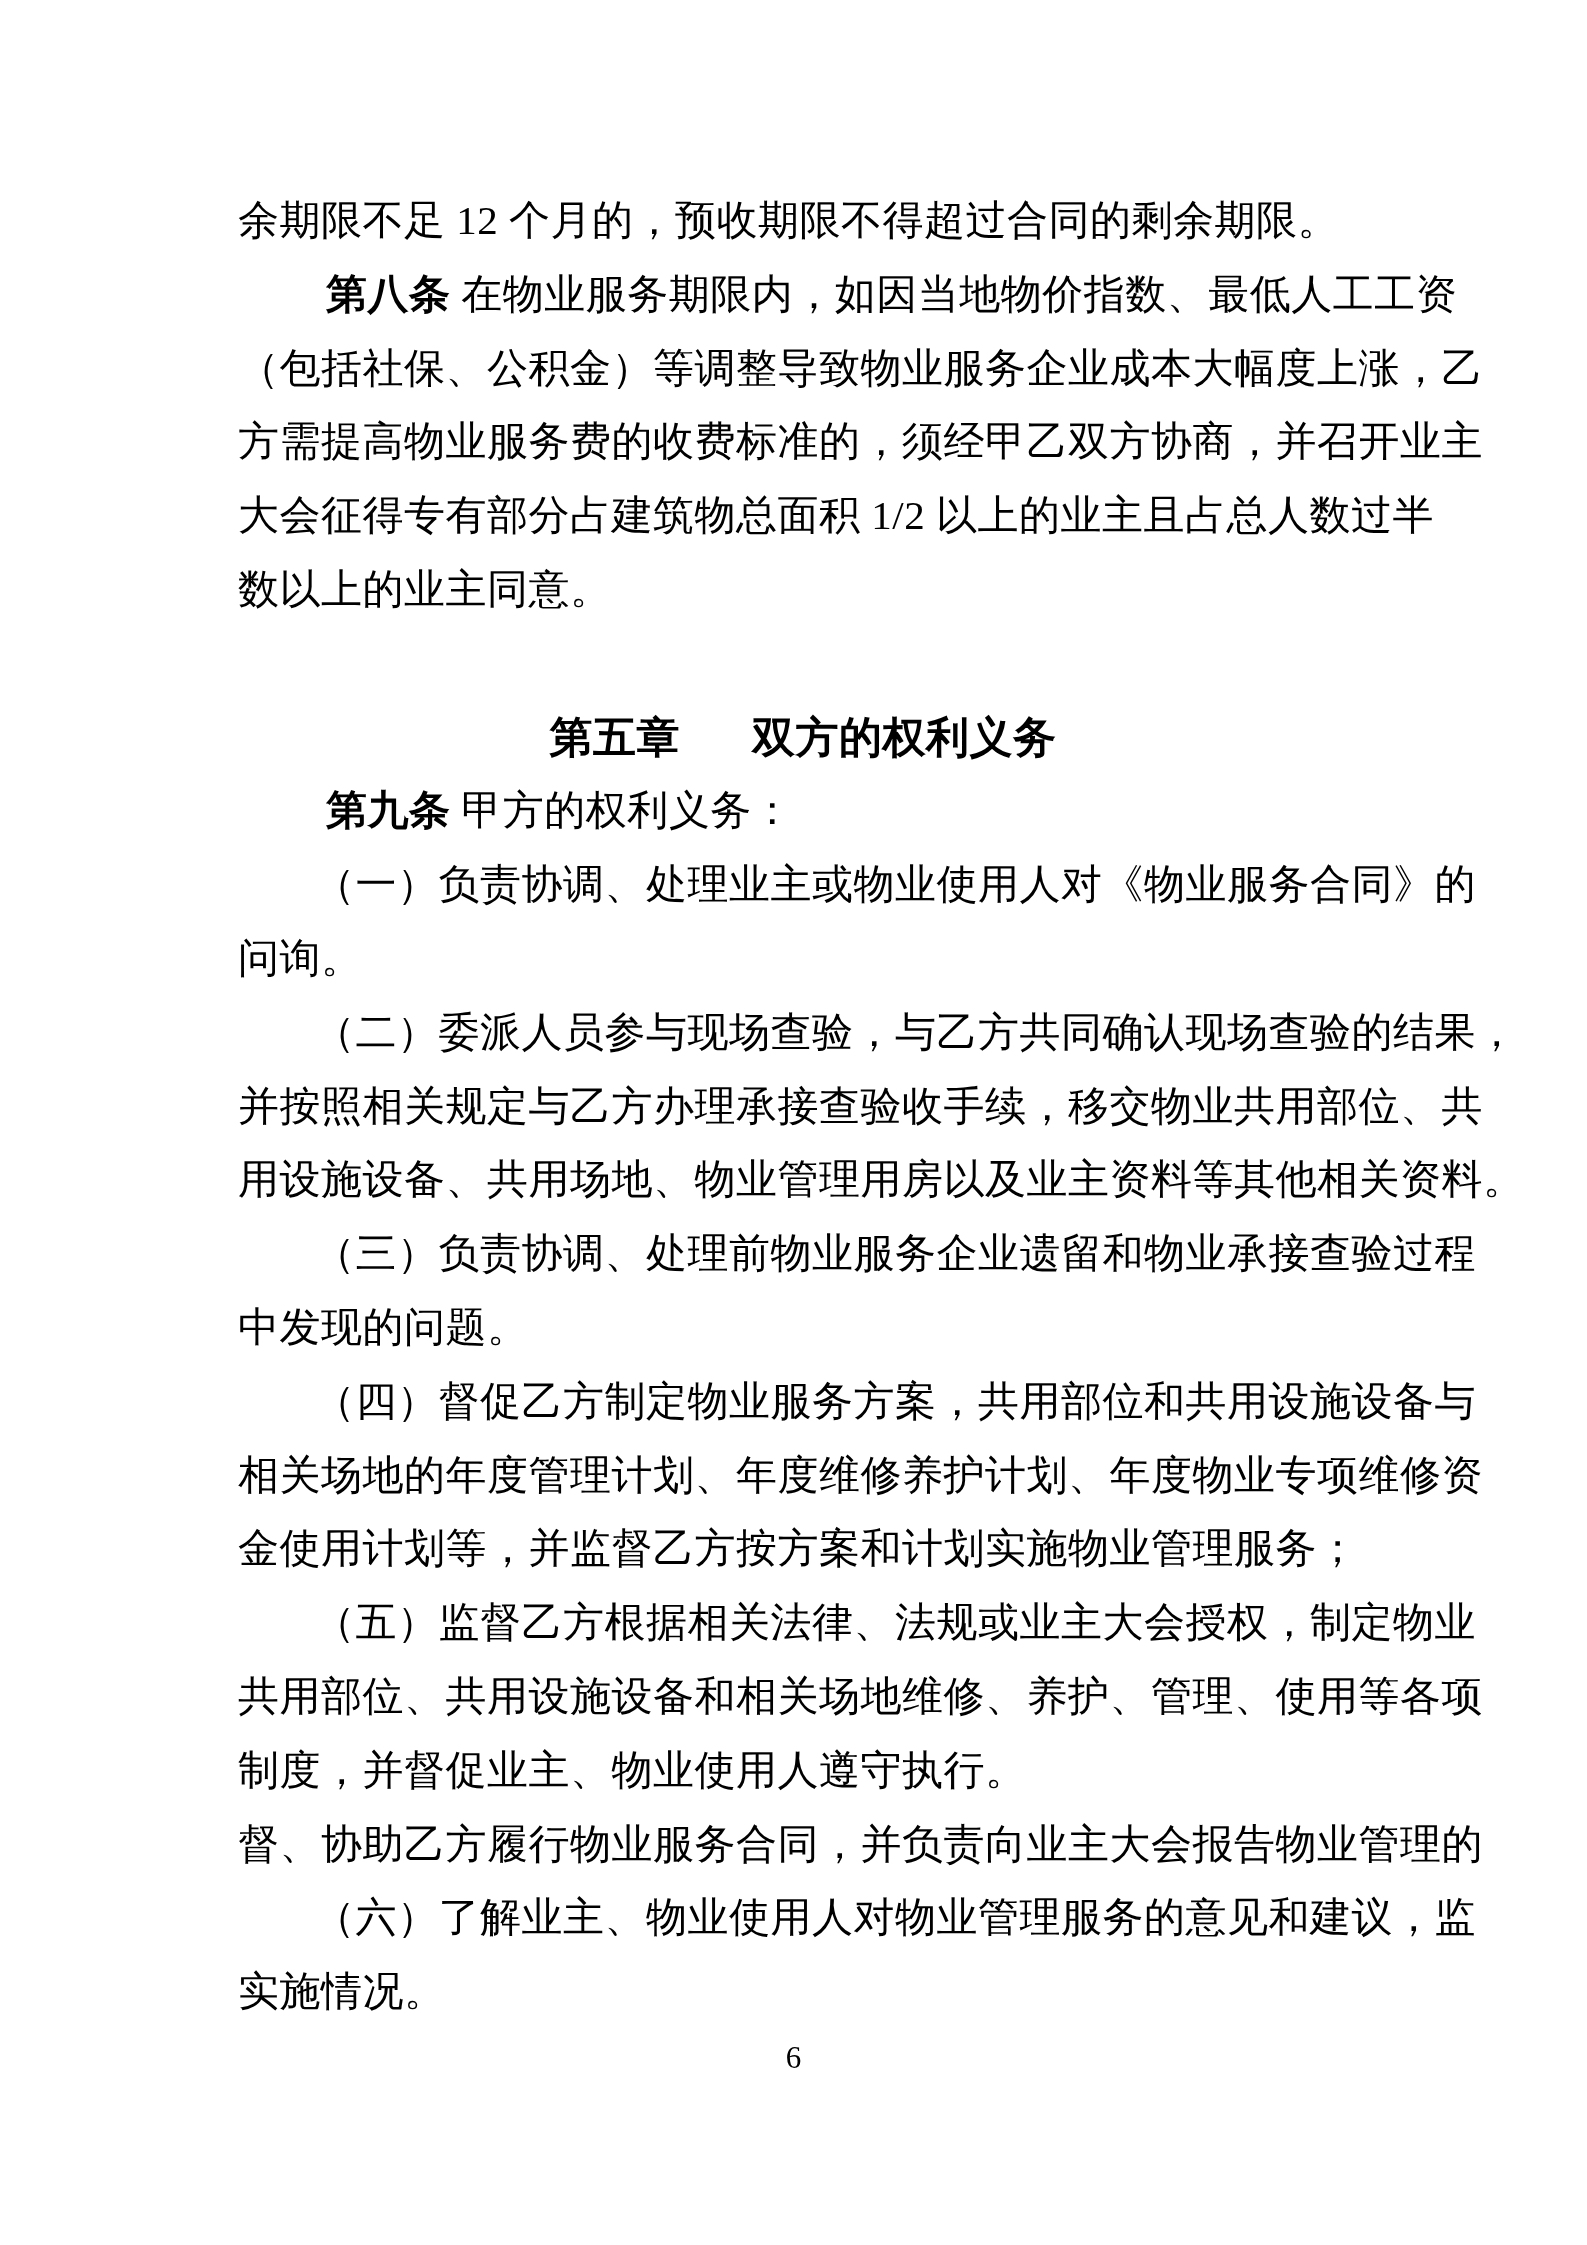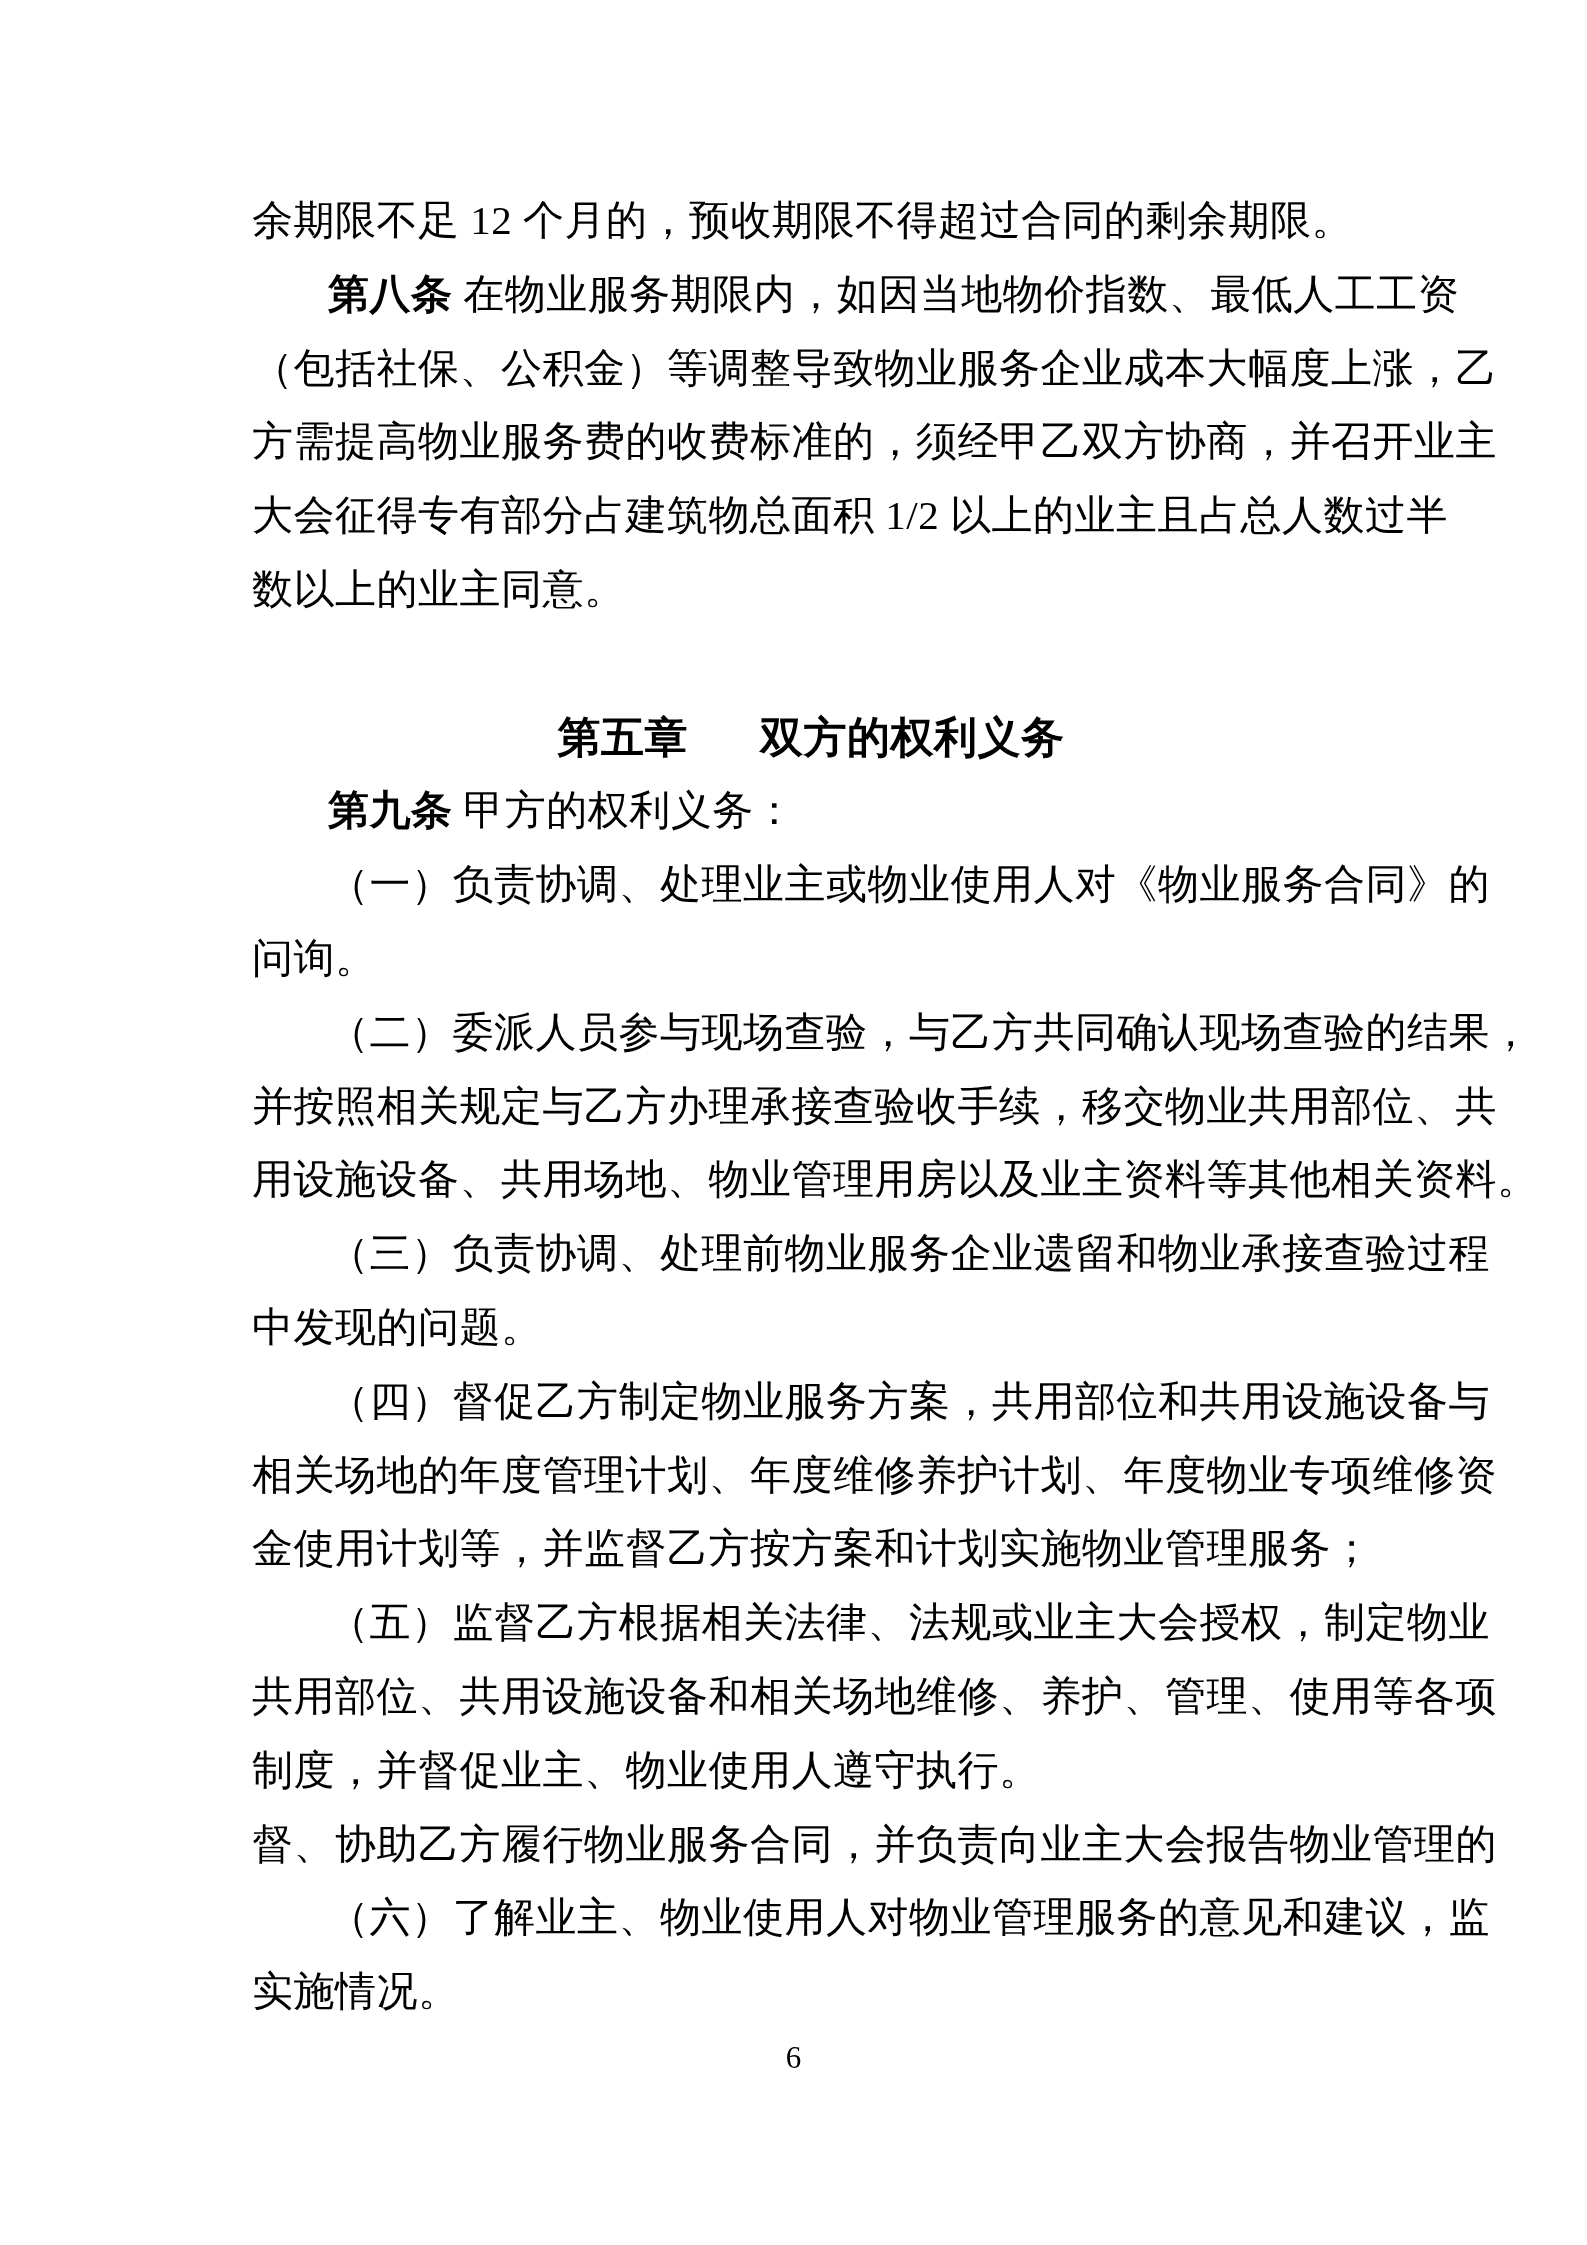--- a/index.html
+++ b/index.html
@@ -11,39 +11,39 @@
     color: #000000;
     font-family: "Liberation Serif", "DejaVu Serif", serif;
     overflow: hidden;
   }
   .page {
     position: absolute;
     inset: 0;
   }
   .document-body {
     position: absolute;
-    left: 252px;
+    left: 238px;
     top: 184px;
     width: 1118px;
   }
   .line {
     height: 73.8px;
     line-height: 73.8px;
     font-size: 41px;
     white-space: nowrap;
     letter-spacing: 0.5px;
   }
   .line.blank {  }
   .line.heading {
     text-align: center;
     font-weight: bold;
     font-size: 43px;
     white-space: nowrap;
   }
-  .line .bold { font-weight: bold; }
+  .line .bold { font-weight: bold; margin-left: 12px; }
   .line .gap { margin-left: 72px; }
   .indent { padding-left: 76px; }
   .page-number {
     position: absolute;
     left: 0;
     top: 2040px;
     width: 100%;
     text-align: center;
     font-size: 31px;
     line-height: 36px;

